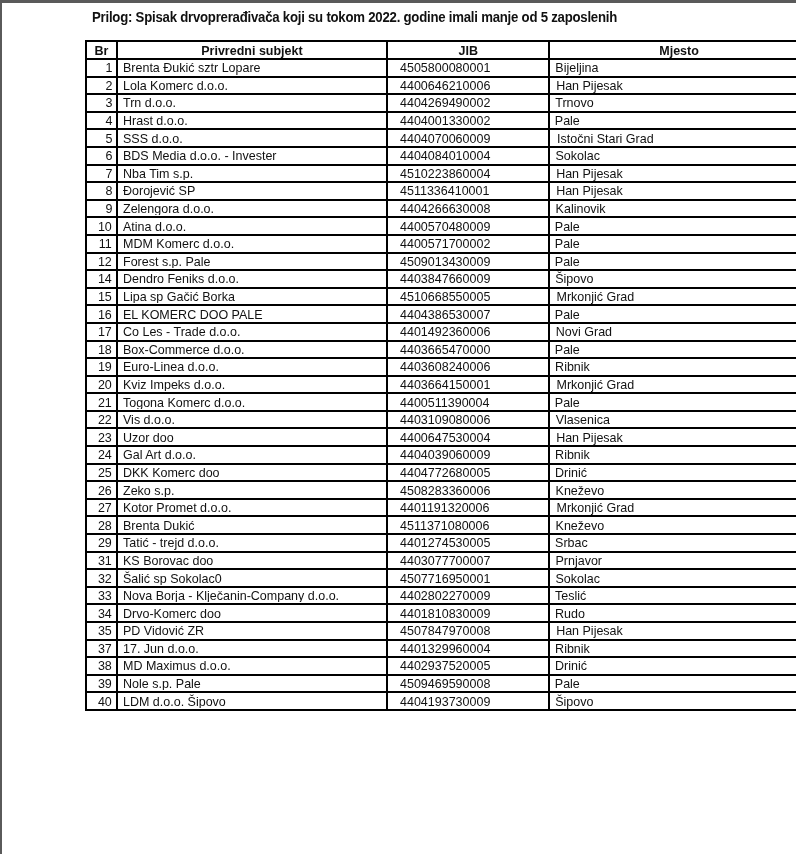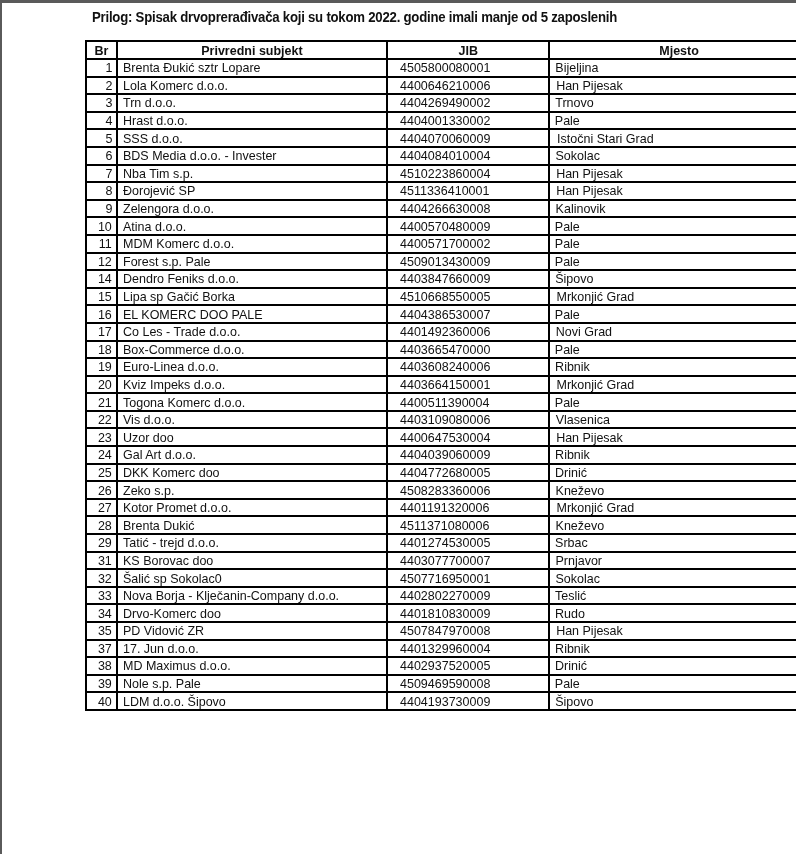--- a/index.html
+++ b/index.html
@@ -27,21 +27,21 @@
   col.c-name { width: 270px; }
   col.c-jib { width: 162px; }
   col.c-city { width: 261px; }
   th, td {
     border: 2px solid #000;
     height: 15.6px; padding: 0 4px; line-height: 15px;
     font-size: 13.3px; color: #111; white-space: nowrap; overflow: hidden;
   }
   th { font-weight: bold; text-align: center; height: 16px; }
   td.br { text-align: right; padding-right: 4px; }
-  td.name { text-align: left; padding-left: 5px; }
+  td.name { text-align: left; padding-left: 5px; border-radius: 6px; }
   td.jib { text-align: left; padding-left: 12px; }
   td.city { }
   .cell-text { display: inline-block; transform: scaleX(0.94); transform-origin: left center; }
   td.city .cell-text, th .cell-text { transform-origin: center center; }
   td.br .cell-text { transform-origin: right center; }
 </style>
 </head>
 <body>
 
 <div class="frame-top"></div>

